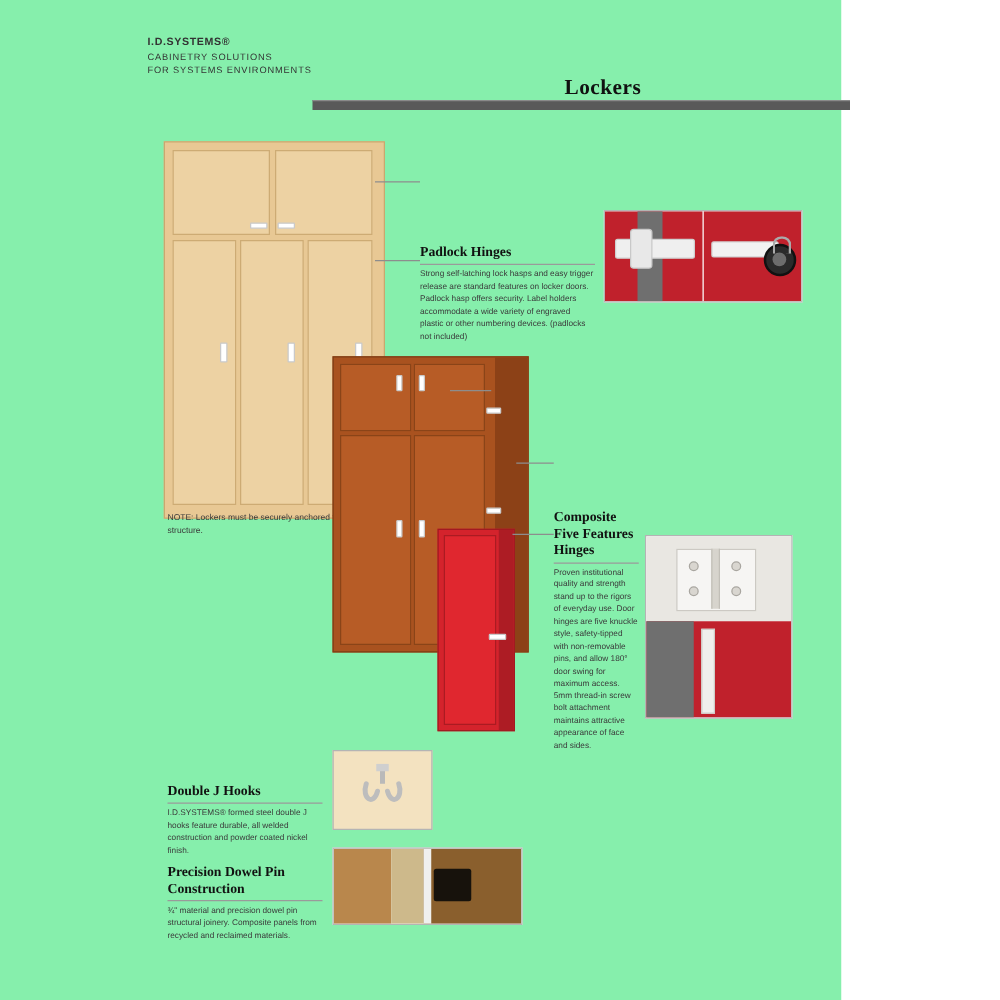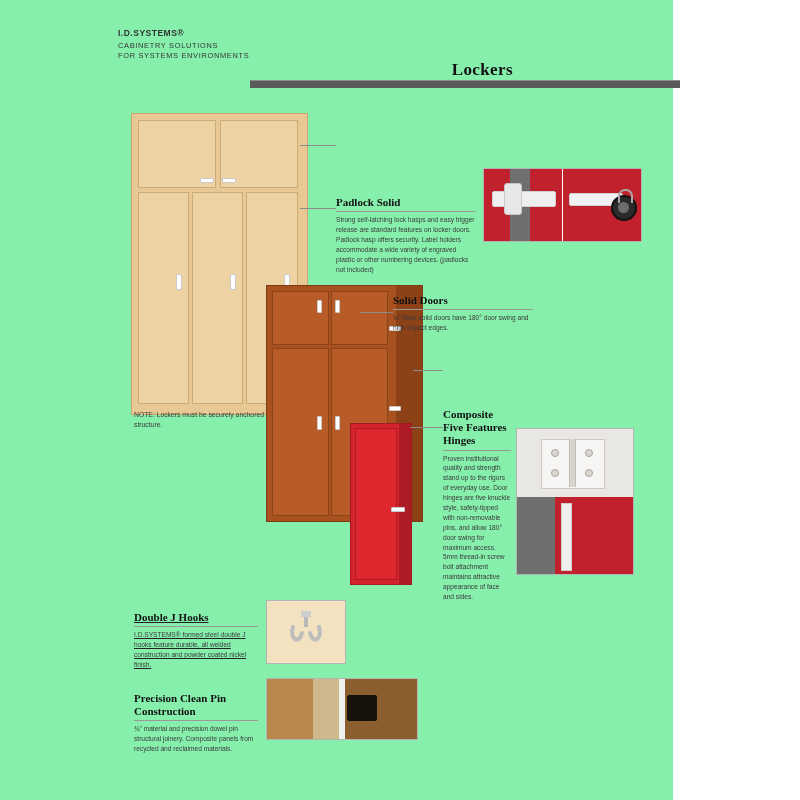--- a/index.html
+++ b/index.html
@@ -312,45 +312,40 @@
   <div class="locker red">
     <div class="red-side"></div>
     <div class="door"></div>
     <div class="handle" style="left:40px; top:83px; width:12px; height:3px;"></div>
   </div>
 
   <div class="leader h" style="left:300px; top:145px; width:36px;"></div>
 
   <div class="leader h" style="left:300px; top:208px; width:36px;"></div>
   <div class="callout" style="left:336px; top:196px; width:140px;">
-    <div class="c-title">Padlock Solid</div>
+    <div class="c-title">Padlock Hinges</div>
     <div class="c-rule"></div>
     <div class="c-body">Strong self-latching lock hasps and easy trigger release are standard features on locker doors. Padlock hasp offers security. Label holders accommodate a wide variety of engraved plastic or other numbering devices. (padlocks not included)</div>
   </div>
 
   <div class="photo hasp-photo">
     <div class="hasp-left">
       <div class="hasp-grey"></div>
       <div class="hasp-metal"></div>
       <div class="hasp-metal2"></div>
     </div>
     <div class="hasp-right">
       <div class="hasp-r-metal"></div>
       <div class="padlock">
         <div class="padlock-dial"></div>
       </div>
     </div>
   </div>
 
   <div class="leader h" style="left:360px; top:312px; width:33px;"></div>
-  <div class="callout" style="left:393px; top:294px; width:140px;">
-    <div class="c-title">Solid Doors</div>
-    <div class="c-rule"></div>
-    <div class="c-body">¾"-thick solid doors have 180° door swing and high impact edges.</div>
-  </div>
 
   <div class="leader h" style="left:413px; top:370px; width:30px;"></div>
 
   <div class="leader h" style="left:410px; top:427px; width:33px;"></div>
   <div class="callout" style="left:443px; top:408px; width:68px;">
     <div class="c-title">Composite</div>
     <div class="c-title">Five Features Hinges</div>
     <div class="c-rule"></div>
     <div class="c-body">Proven institutional quality and strength stand up to the rigors of everyday use. Door hinges are five knuckle style, safety-tipped with non-removable pins, and allow 180° door swing for maximum access. 5mm thread-in screw bolt attachment maintains attractive appearance of face and sides.</div>
   </div>
@@ -363,37 +358,37 @@
       <div class="screw" style="left:34px; top:40px;"></div>
       <div class="screw" style="left:68px; top:20px;"></div>
       <div class="screw" style="left:68px; top:40px;"></div>
     </div>
     <div class="hinge-bottom">
       <div class="hinge-grey-band"></div>
       <div class="hinge-strip"></div>
     </div>
   </div>
 
-  <div class="callout" style="left:134px; top:611px; width:124px;text-decoration:underline;">
+  <div class="callout" style="left:134px; top:627px; width:124px;">
     <div class="c-title">Double J Hooks</div>
     <div class="c-rule"></div>
     <div class="c-body">I.D.SYSTEMS® formed steel double J hooks feature durable, all welded construction and powder coated nickel finish.</div>
   </div>
 
   <div class="photo hooks-photo">
     <svg class="hook-body" viewBox="0 0 38 40">
       <path d="M19 2 L19 16" stroke="#b9b9b9" stroke-width="4" fill="none"></path>
       <path d="M6 16 C2 28, 12 34, 15 22" stroke="#bdbdbd" stroke-width="4" fill="none" stroke-linecap="round"></path>
       <path d="M32 16 C36 28, 26 34, 23 22" stroke="#bdbdbd" stroke-width="4" fill="none" stroke-linecap="round"></path>
       <rect x="14" y="0" width="10" height="6" fill="#cfcfcf"></rect>
     </svg>
   </div>
 
   <div class="callout" style="left:134px; top:692px; width:124px;">
-    <div class="c-title">Precision Clean Pin</div>
+    <div class="c-title">Precision Dowel Pin</div>
     <div class="c-title">Construction</div>
     <div class="c-rule"></div>
     <div class="c-body">¾" material and precision dowel pin structural joinery. Composite panels from recycled and reclaimed materials.</div>
   </div>
 
   <div class="photo dowel-photo">
     <div class="dowel-wood-l"></div>
     <div class="dowel-core"></div>
     <div class="dowel-wood-r"></div>
     <div class="dowel-edge"></div>

